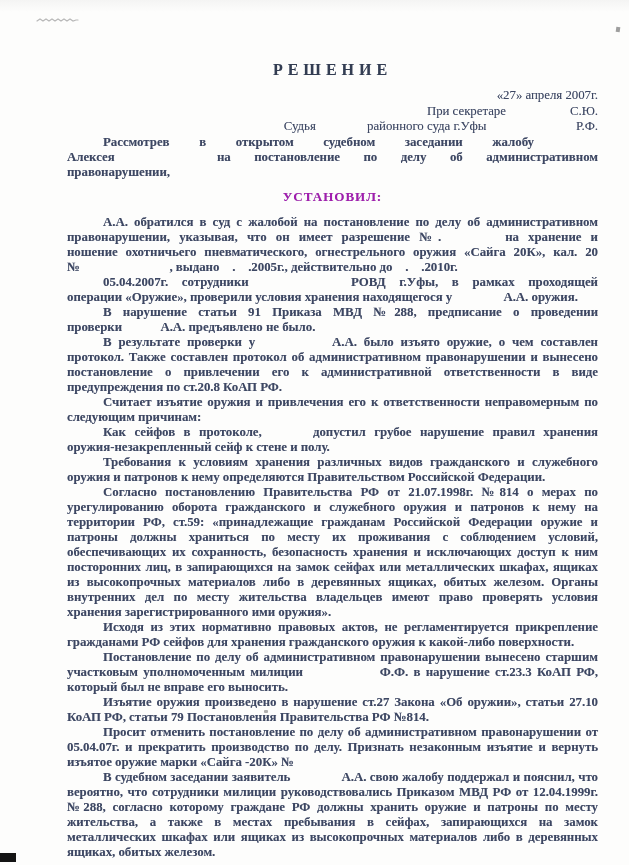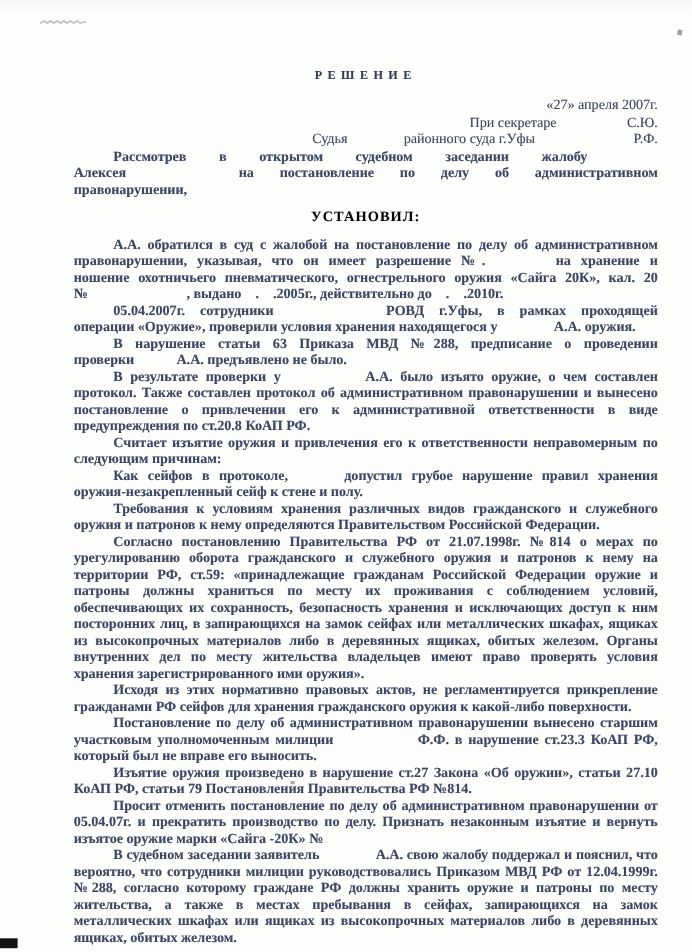--- a/index.html
+++ b/index.html
@@ -24,21 +24,21 @@
     left: 67px; top: 0;
     width: 531px;
     font-size: 12.8px;
     line-height: 15px;
     text-shadow: 0.2px 0.2px 0.6px rgba(61,71,99,0.35);
   }
   .title {
     margin-top: 62px;
     text-align: center;
     font-weight: bold;
-    font-size: 11px;
+    font-size: 16px;
     letter-spacing: 5px;
     color: #333d52;
   }
   .header-lines {
     margin-top: 11px;
     margin-left: 14px;
     line-height: 15.6px;
   }
   .hline { white-space: nowrap; text-align: right; }
   .para {
@@ -46,21 +46,21 @@
     text-align: justify;
     text-indent: 36px;
     font-weight: bold;
   }
   .section-heading {
     margin: 9px 0 11px 0;
     text-align: center;
     font-weight: bold;
     font-size: 13px;
     letter-spacing: 1px;
-    color: #000000;
+    color: #a21caf;
   }
   
   .pencil-scribble {
     position: absolute; left: 36px; top: 15px;
     opacity: 0.65;
   }
   .speck-right {
     position: absolute; left: 616px; top: 27px;
     width: 4px; height: 5px;
     background: #8d8d8d; opacity: 0.85;
@@ -99,21 +99,21 @@
       <div class="hline">При секретаре     С.Ю.</div>
       <div class="hline">Судья    районного суда г.Уфы       Р.Ф.</div>
     </div>
 
     <p class="para">Рассмотрев в открытом судебном заседании жалобу     Алексея        на постановление по делу об административном правонарушении,</p>
 
     <div class="section-heading">УСТАНОВИЛ:</div>
 
     <p class="para">А.А. обратился в суд с жалобой на постановление по делу об административном правонарушении, указывая, что он имеет разрешение №.     на хранение и ношение охотничьего пневматического, огнестрельного оружия «Сайга 20К», кал. 20 №       , выдано  .  .2005г., действительно до  .  .2010г.</p>
     <p class="para">05.04.2007г. сотрудники        РОВД г.Уфы, в рамках проходящей операции «Оружие», проверили условия хранения находящегося у    А.А. оружия.</p>
-    <p class="para">В нарушение статьи 63 Приказа МВД №288, предписание о проведении проверки   А.А. предъявлено не было.</p>
+    <p class="para">В нарушение статьи 91 Приказа МВД №288, предписание о проведении проверки   А.А. предъявлено не было.</p>
     <p class="para">В результате проверки у      А.А. было изъято оружие, о чем составлен протокол. Также составлен протокол об административном правонарушении и вынесено постановление о привлечении его к административной ответственности в виде предупреждения по ст.20.8 КоАП РФ.</p>
     <p class="para">Считает изъятие оружия и привлечения его к ответственности неправомерным по следующим причинам:</p>
     <p class="para">Как сейфов в протоколе,    допустил грубое нарушение правил хранения оружия-незакрепленный сейф к стене и полу.</p>
     <p class="para">Требования к условиям хранения различных видов гражданского и служебного оружия и патронов к нему определяются Правительством Российской Федерации.</p>
     <p class="para">Согласно постановлению Правительства РФ от 21.07.1998г. №814 о мерах по урегулированию оборота гражданского и служебного оружия и патронов к нему на территории РФ, ст.59: «принадлежащие гражданам Российской Федерации оружие и патроны должны храниться по месту их проживания с соблюдением условий, обеспечивающих их сохранность, безопасность хранения и исключающих доступ к ним посторонних лиц, в запирающихся на замок сейфах или металлических шкафах, ящиках из высокопрочных материалов либо в деревянных ящиках, обитых железом. Органы внутренних дел по месту жительства владельцев имеют право проверять условия хранения зарегистрированного ими оружия».</p>
     <p class="para">Исходя из этих нормативно правовых актов, не регламентируется прикрепление гражданами РФ сейфов для хранения гражданского оружия к какой-либо поверхности.</p>
     <p class="para">Постановление по делу об административном правонарушении вынесено старшим участковым уполномоченным милиции      Ф.Ф. в нарушение ст.23.3 КоАП РФ, который был не вправе его выносить.</p>
     <p class="para">Изъятие оружия произведено в нарушение ст.27 Закона «Об оружии», статьи 27.10 КоАП РФ, статьи 79 Постановления Правительства РФ №814.</p>
     <p class="para">Просит отменить постановление по делу об административном правонарушении от 05.04.07г. и прекратить производство по делу. Признать незаконным изъятие и вернуть изъятое оружие марки «Сайга -20К» №</p>
     <p class="para">В судебном заседании заявитель    А.А. свою жалобу поддержал и пояснил, что вероятно, что сотрудники милиции руководствовались Приказом МВД РФ от 12.04.1999г. №288, согласно которому граждане РФ должны хранить оружие и патроны по месту жительства, а также в местах пребывания в сейфах, запирающихся на замок металлических шкафах или ящиках из высокопрочных материалов либо в деревянных ящиках, обитых железом.</p>

